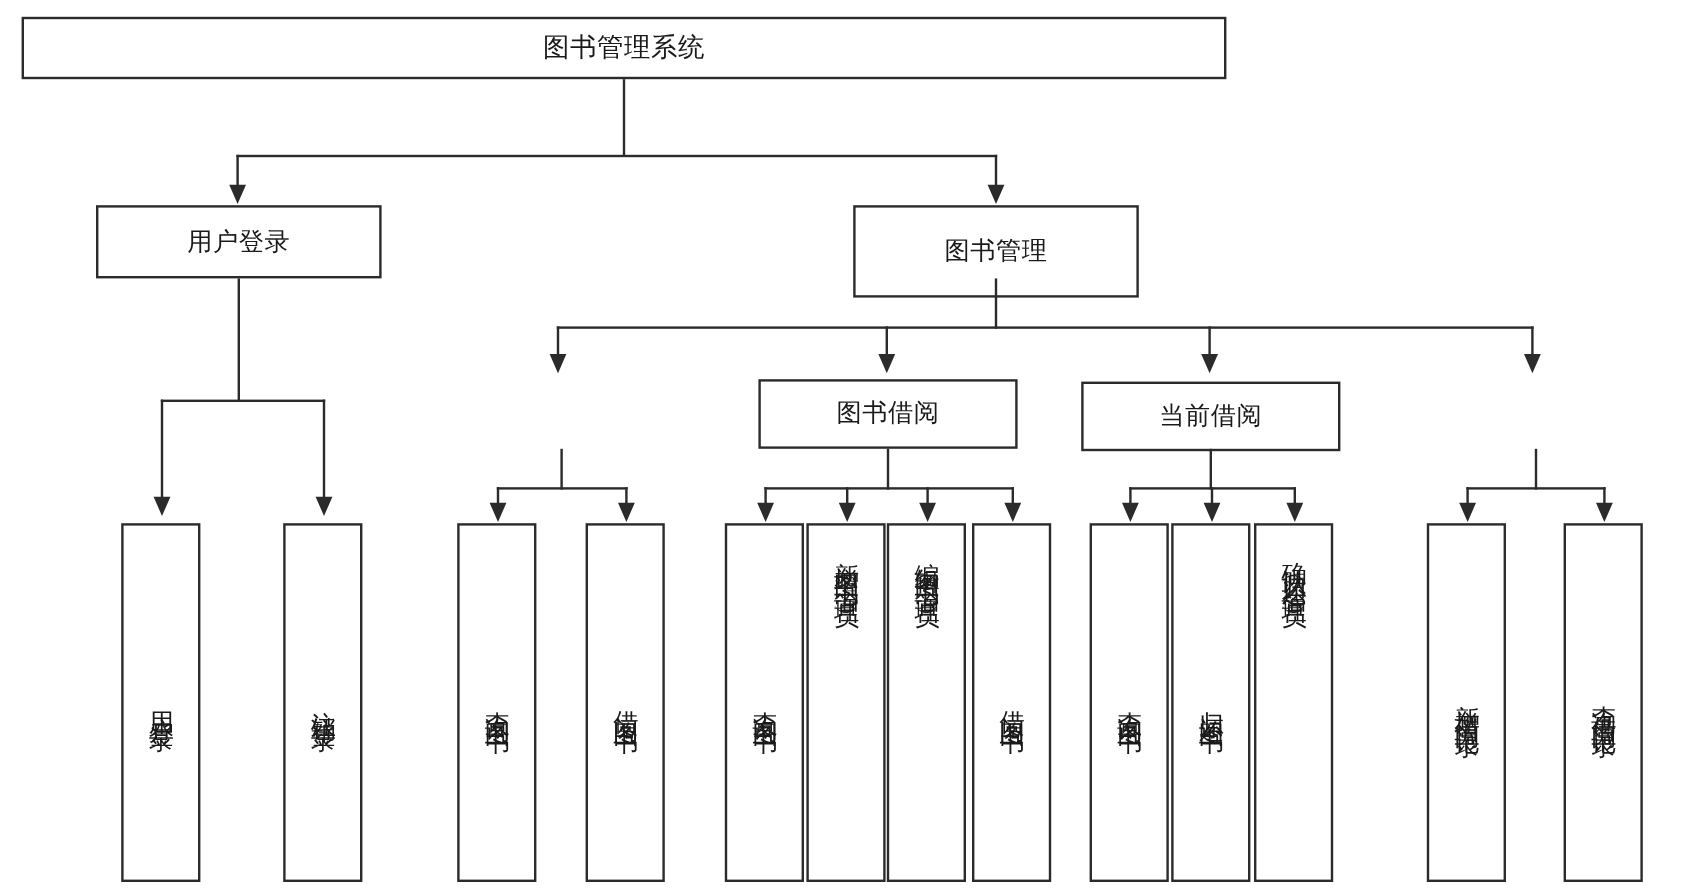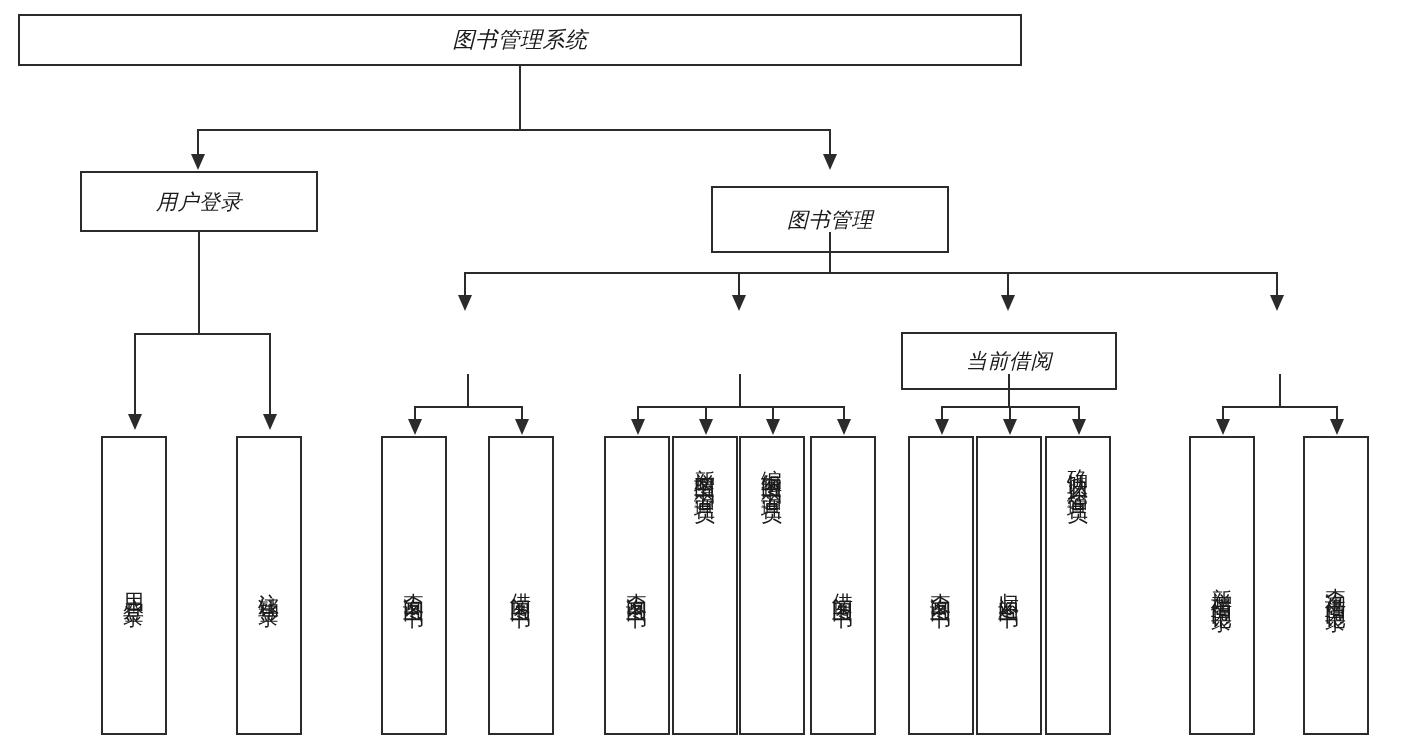--- a/index.html
+++ b/index.html
@@ -25,21 +25,20 @@
   .node .lbl{
     display:block;
     text-align:center;
     line-height:1.12;
     white-space:nowrap;
   }
   
   .h-node .lbl{
     font-size:21px;
     letter-spacing:0.5px;
-    font-style:italic;
   }
   .root .lbl{font-size:22px;}
 
   
   .v-node{
     align-items:flex-start;
     justify-content:center;
     padding-top:14px;
   }
   .v-node .lbl{
@@ -97,21 +96,21 @@
   <div class="vline" style="left:197px;top:129px;height:28px;"></div>
   <div class="arrow" style="left:191px;top:154px;"></div>
 
   <div class="vline" style="left:829px;top:129px;height:28px;"></div>
   <div class="arrow" style="left:823px;top:154px;"></div>
 
   <div class="node h-node" style="left:80px;top:171px;width:238px;height:61px;">
     <span class="lbl">用户登录</span>
   </div>
 
-  <div class="node h-node" style="left:711px;top:186px;width:238px;height:67px;">
+  <div class="node h-node" style="left:711px;top:171px;width:238px;height:77px;">
     <span class="lbl">图书管理</span>
   </div>
 
   <div class="vline" style="left:198px;top:232px;height:103px;"></div>
   <div class="hline" style="left:134px;top:333px;width:137px;"></div>
   <div class="vline" style="left:134px;top:333px;height:84px;"></div>
   <div class="arrow" style="left:128px;top:414px;"></div>
   <div class="vline" style="left:269px;top:333px;height:84px;"></div>
   <div class="arrow" style="left:263px;top:414px;"></div>
 
@@ -123,21 +122,24 @@
 
   <div class="vline" style="left:738px;top:272px;height:25px;"></div>
   <div class="arrow" style="left:732px;top:295px;"></div>
 
   <div class="vline" style="left:1007px;top:272px;height:25px;"></div>
   <div class="arrow" style="left:1001px;top:295px;"></div>
 
   <div class="vline" style="left:1276px;top:272px;height:25px;"></div>
   <div class="arrow" style="left:1270px;top:295px;"></div>
 
-  <div class="node h-node" style="left:901px;top:332px;width:216px;height:58px;">
+  <div class="node h-node" style="left:632px;top:316px;width:216px;height:58px;">
+    <span class="lbl">图书借阅</span>
+  </div>
+  <div class="node h-node" style="left:901px;top:318px;width:216px;height:58px;">
     <span class="lbl">当前借阅</span>
   </div>
 
   <div class="vline" style="left:467px;top:374px;height:34px;"></div>
   <div class="hline" style="left:414px;top:406px;width:109px;"></div>
   <div class="vline" style="left:414px;top:406px;height:15px;"></div>
   <div class="arrow" style="left:408px;top:419px;"></div>
   <div class="vline" style="left:521px;top:406px;height:15px;"></div>
   <div class="arrow" style="left:515px;top:419px;"></div>
 

